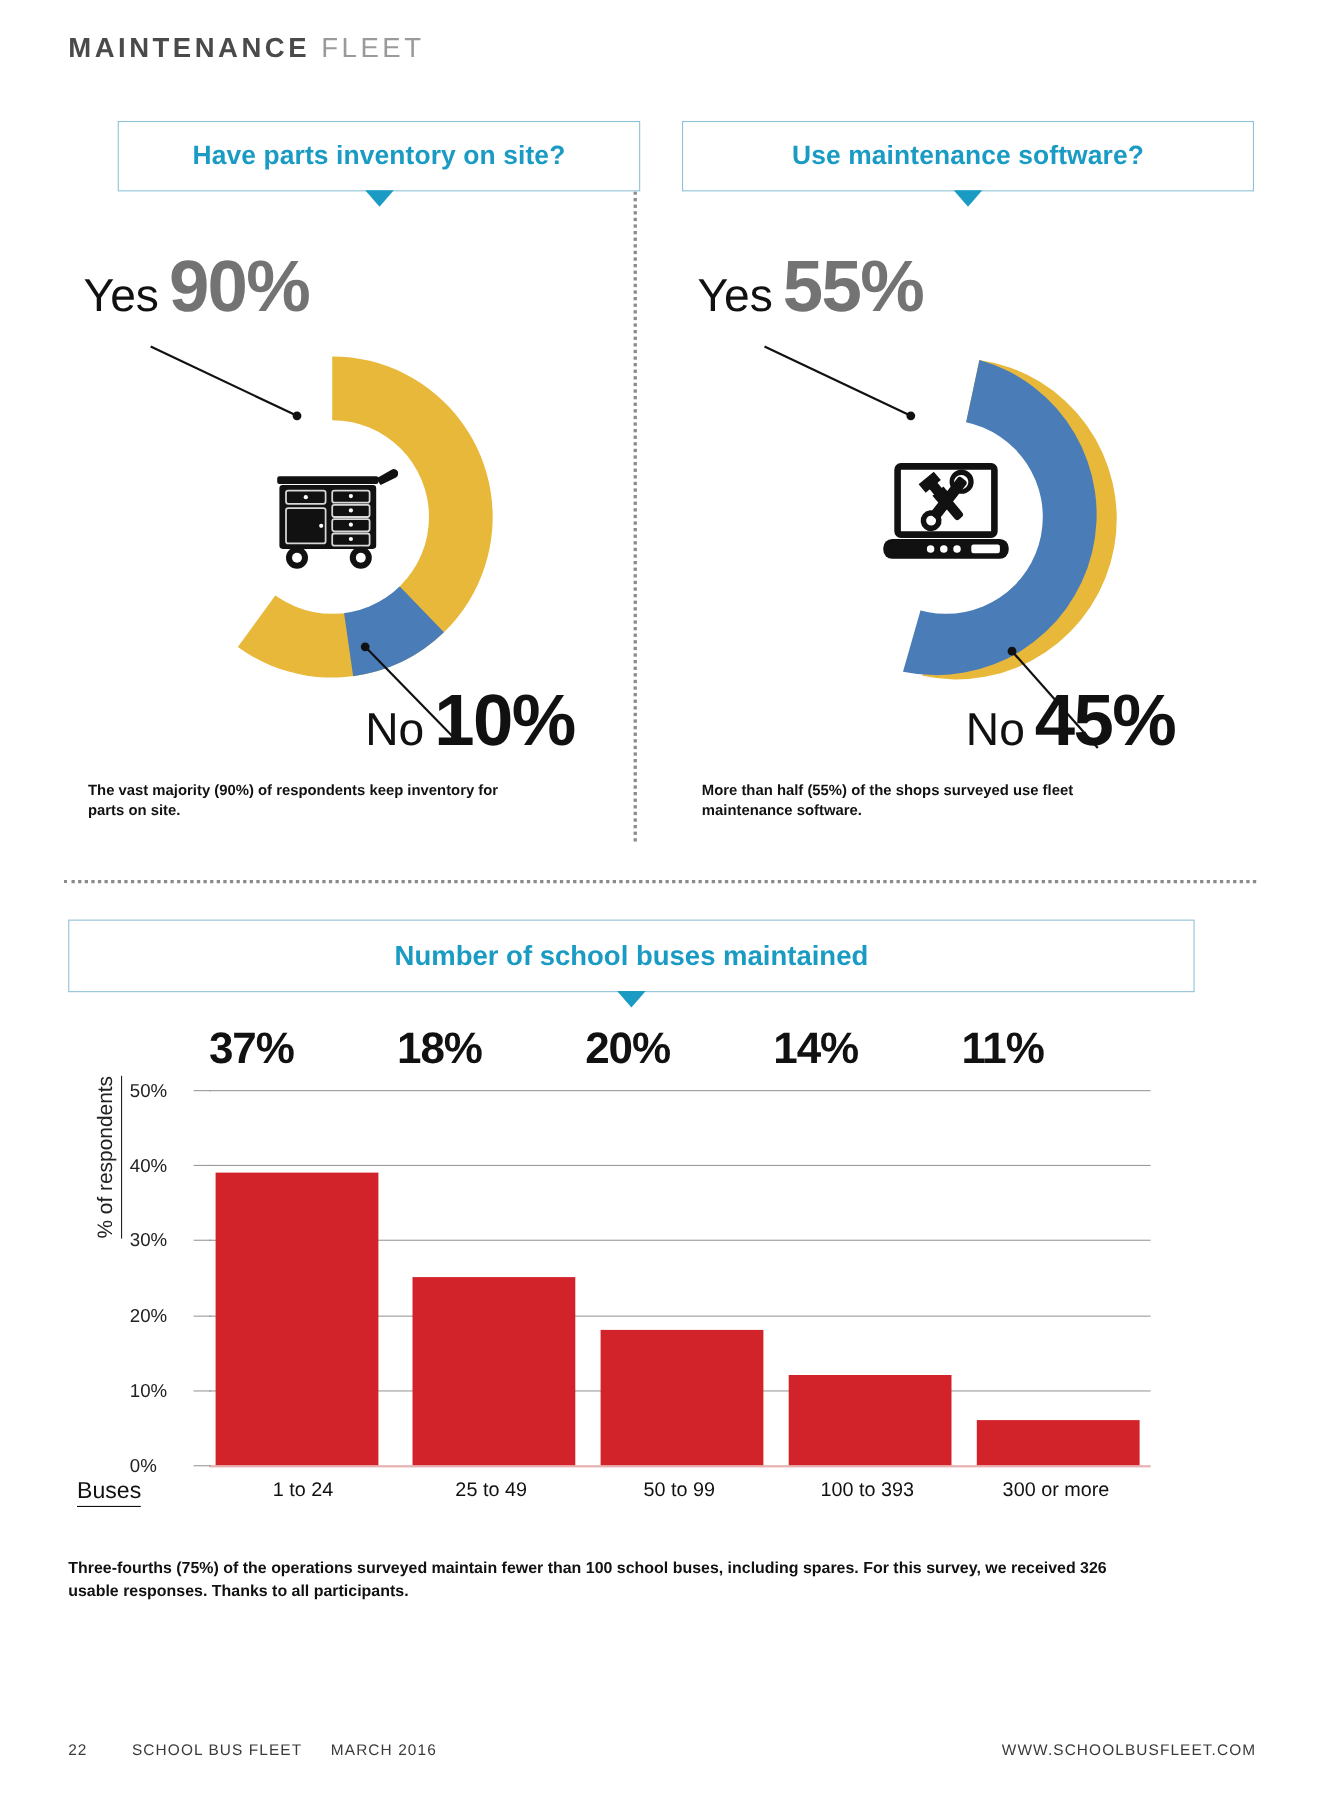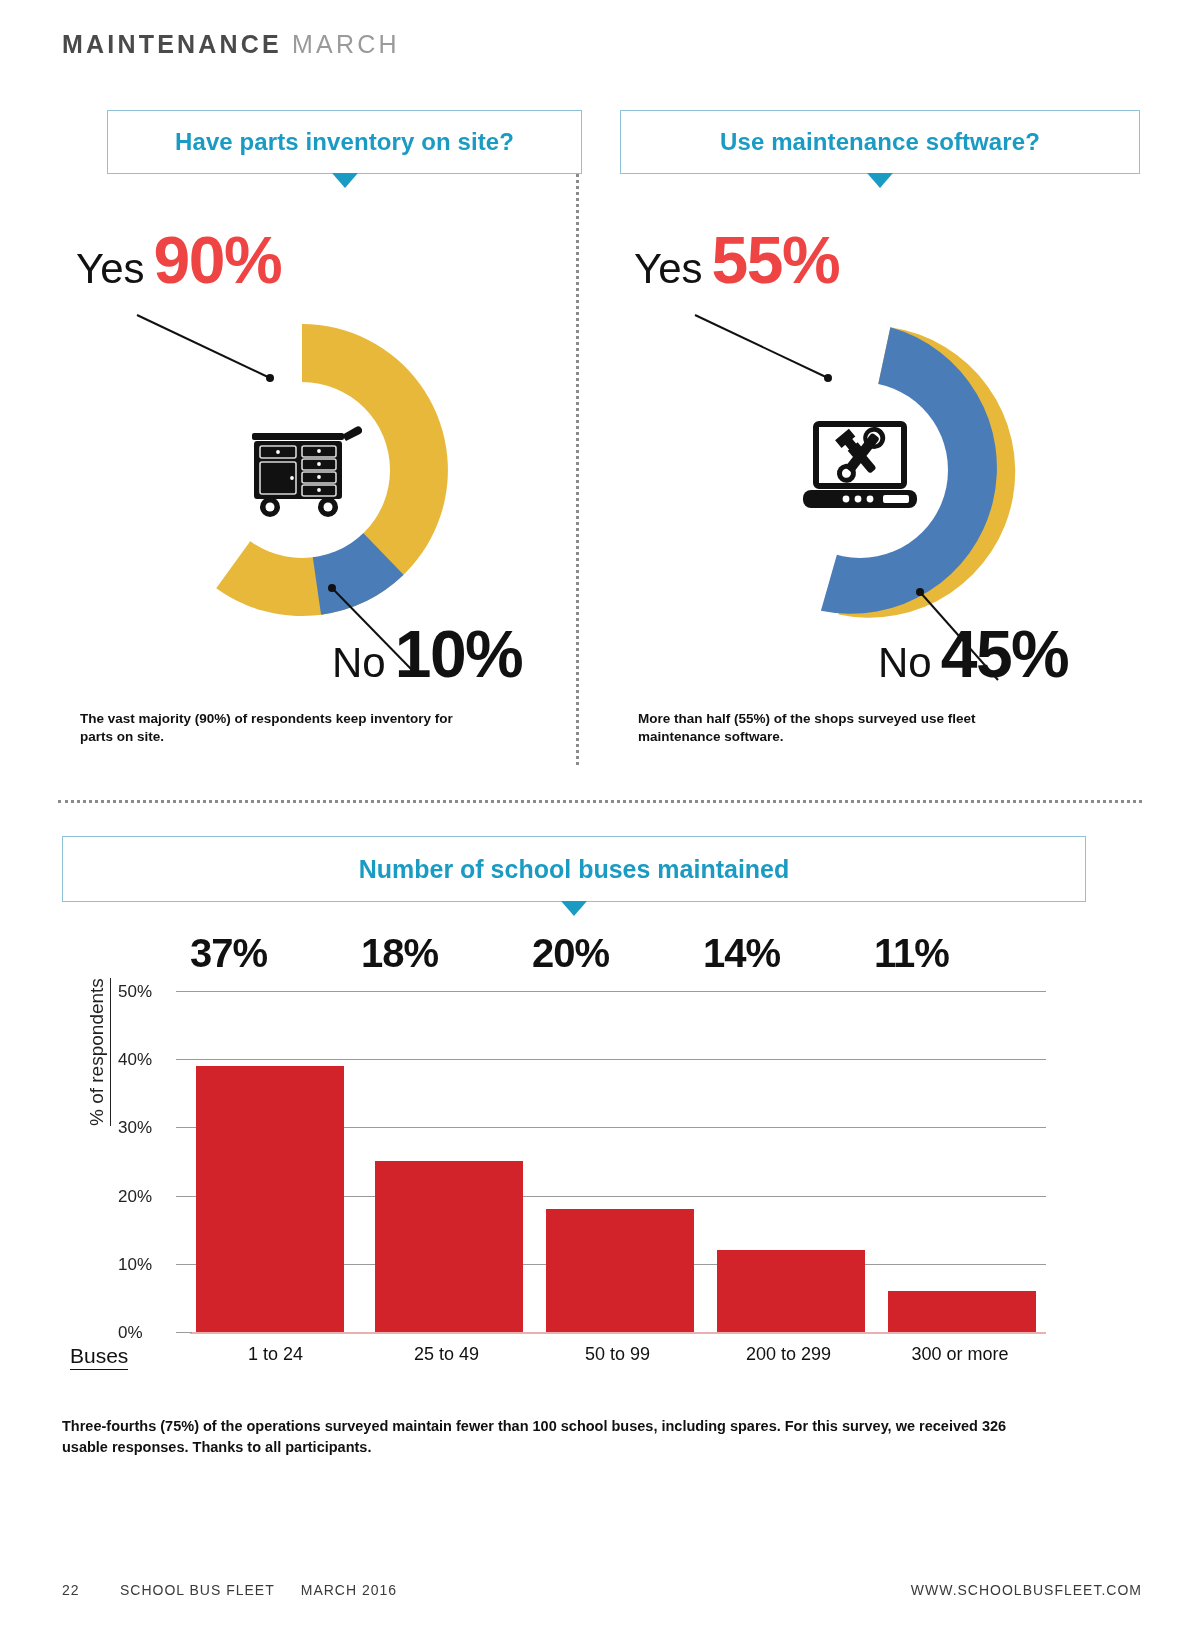--- a/index.html
+++ b/index.html
@@ -46,21 +46,21 @@
     border-left: 13px solid transparent;
     border-right: 13px solid transparent;
     border-top: 15px solid #1a9bc4;
   }
 
   .yes-label {
     position: absolute; display: flex; align-items: baseline; gap: 9px;
     white-space: nowrap;
   }
   .yes-label .word { font-size: 42px; font-weight: 400; color: #111; }
-  .yes-label .pct  { font-size: 66px; font-weight: bold; color: #ef4444; letter-spacing: -1.5px; }
+  .yes-label .pct  { font-size: 66px; font-weight: bold; color: #737373; letter-spacing: -1.5px; }
   .no-label {
     position: absolute; display: flex; align-items: baseline; gap: 9px;
     white-space: nowrap;
   }
   .no-label .word { font-size: 42px; font-weight: 400; color: #111; }
   .no-label .pct  { font-size: 66px; font-weight: bold; color: #111; letter-spacing: -1.5px; }
 
   .donut-wrap { position: absolute; }
   .donut-svg { display: block; }
 
@@ -141,21 +141,21 @@
   .footer .pagenum { width: 58px; }
   .footer .mag { margin-right: 26px; }
   .footer .site { margin-left: auto; }
 </style>
 </head>
 <body>
 
 <div class="page">
 
   <div class="page-header">
-    <span class="hdr-strong">MAINTENANCE</span><span> </span><span class="hdr-light">MARCH</span>
+    <span class="hdr-strong">MAINTENANCE</span><span> </span><span class="hdr-light">FLEET</span>
   </div>
 
   <div class="donut-zone">
 
     <div class="v-divider"></div>
 
     <div class="panel left">
       <div class="qbox">
         <span class="qbox-text">Have parts inventory on site?</span>
         <span class="qbox-arrow"></span>
@@ -326,21 +326,21 @@
       <div class="bar" style="left:196px; width:148px; top:230px;  height:266px;"></div>
       <div class="bar" style="left:375px; width:148px; top:325px;  height:171px;"></div>
       <div class="bar" style="left:546px; width:148px; top:373px;  height:123px;"></div>
       <div class="bar" style="left:717px; width:148px; top:414px;  height:82px;"></div>
       <div class="bar" style="left:888px; width:148px; top:455px;  height:41px;"></div>
 
       <div class="xaxis-title">Buses</div>
       <div class="xtick" style="left:190px; width:171px;">1 to 24</div>
       <div class="xtick" style="left:361px; width:171px;">25 to 49</div>
       <div class="xtick" style="left:532px; width:171px;">50 to 99</div>
-      <div class="xtick" style="left:703px; width:171px;">200 to 299</div>
+      <div class="xtick" style="left:703px; width:171px;">100 to 393</div>
       <div class="xtick" style="left:874px; width:172px;">300 or more</div>
     </div>
 
     <div class="bar-caption">Three-fourths (75%) of the operations surveyed maintain fewer than 100 school buses, including spares. For this survey, we received 326 usable responses. Thanks to all participants.</div>
   </div>
 
   <div class="footer">
     <span class="pagenum">22</span>
     <span class="mag">SCHOOL BUS FLEET</span>
     <span class="issue">MARCH 2016</span>

